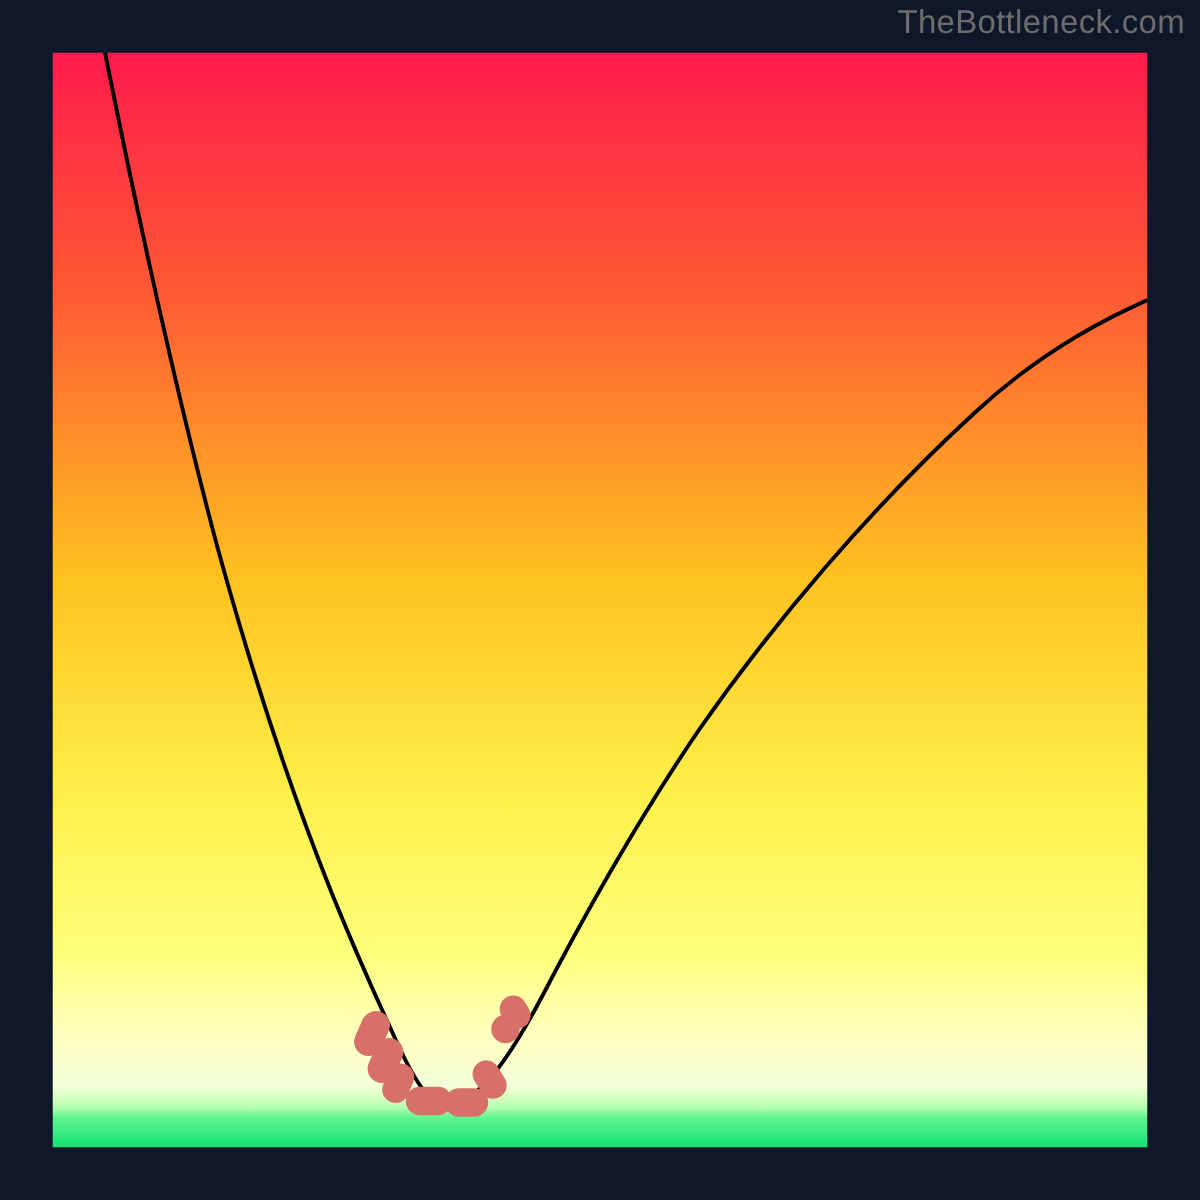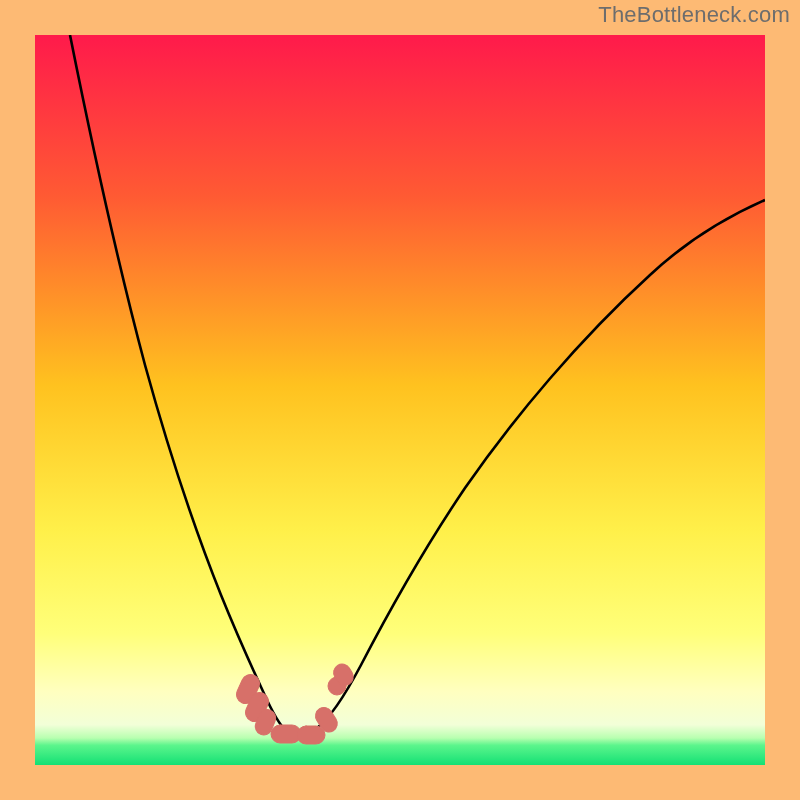--- a/index.html
+++ b/index.html
@@ -8,21 +8,21 @@
     width: 800px;
     height: 800px;
     background: #000;
     font-family: Arial, Helvetica, sans-serif;
     overflow: hidden;
   }
   .frame {
     position: relative;
     width: 800px;
     height: 800px;
-    background: #fdba74;
+    background: #0f172a;
     text-align: right;
   }
   .watermark {
     position: absolute;
     top: 2px;
     right: 10px;
     color: #6d6d6d;
     font-size: 22px;
     font-weight: 500;
     letter-spacing: 0.2px;

